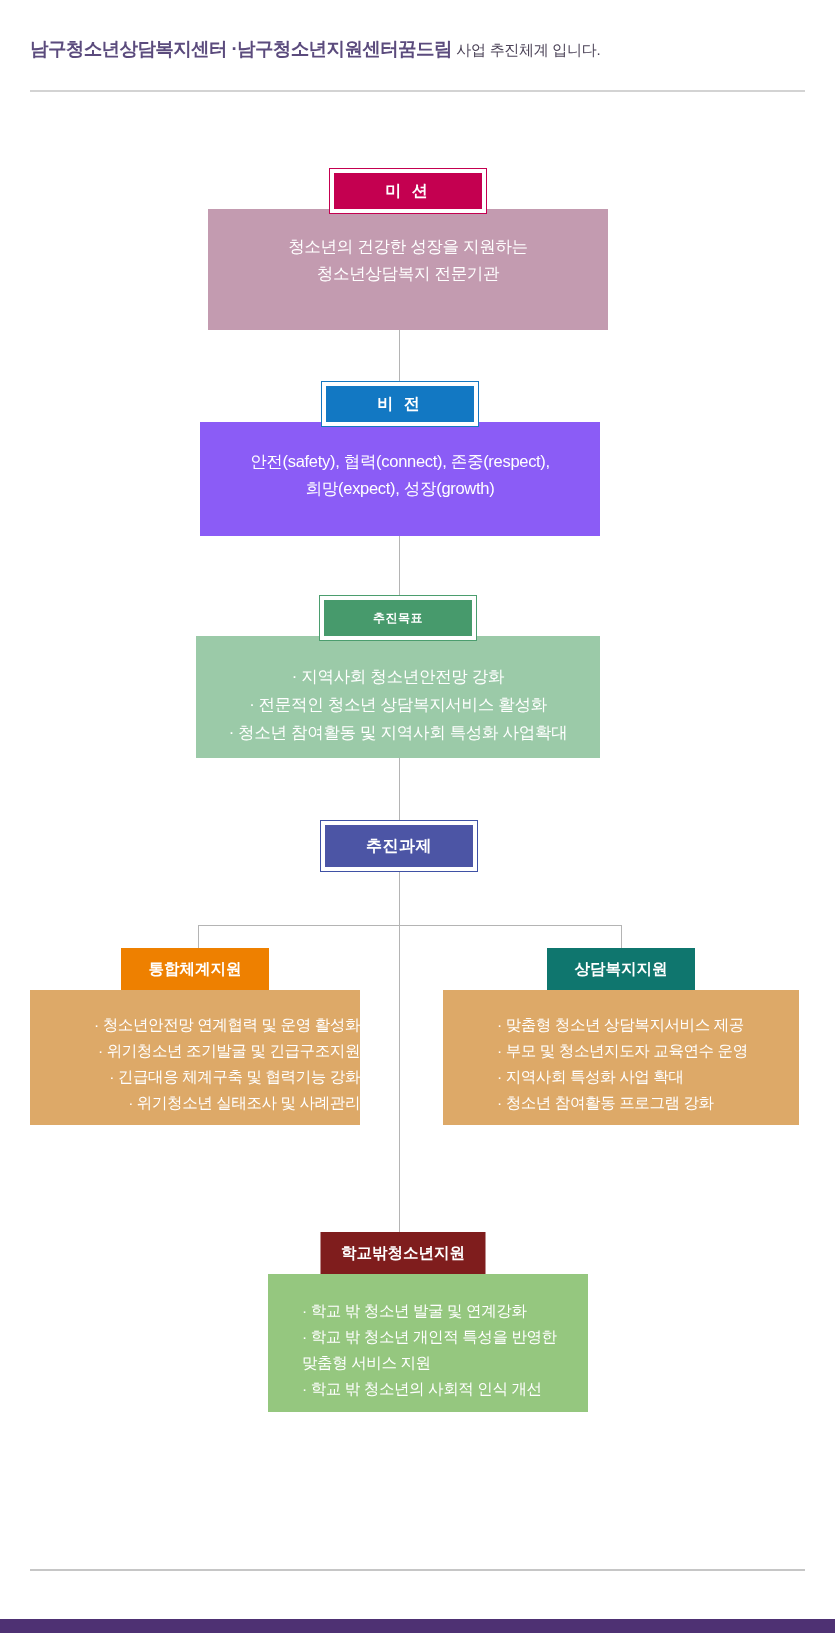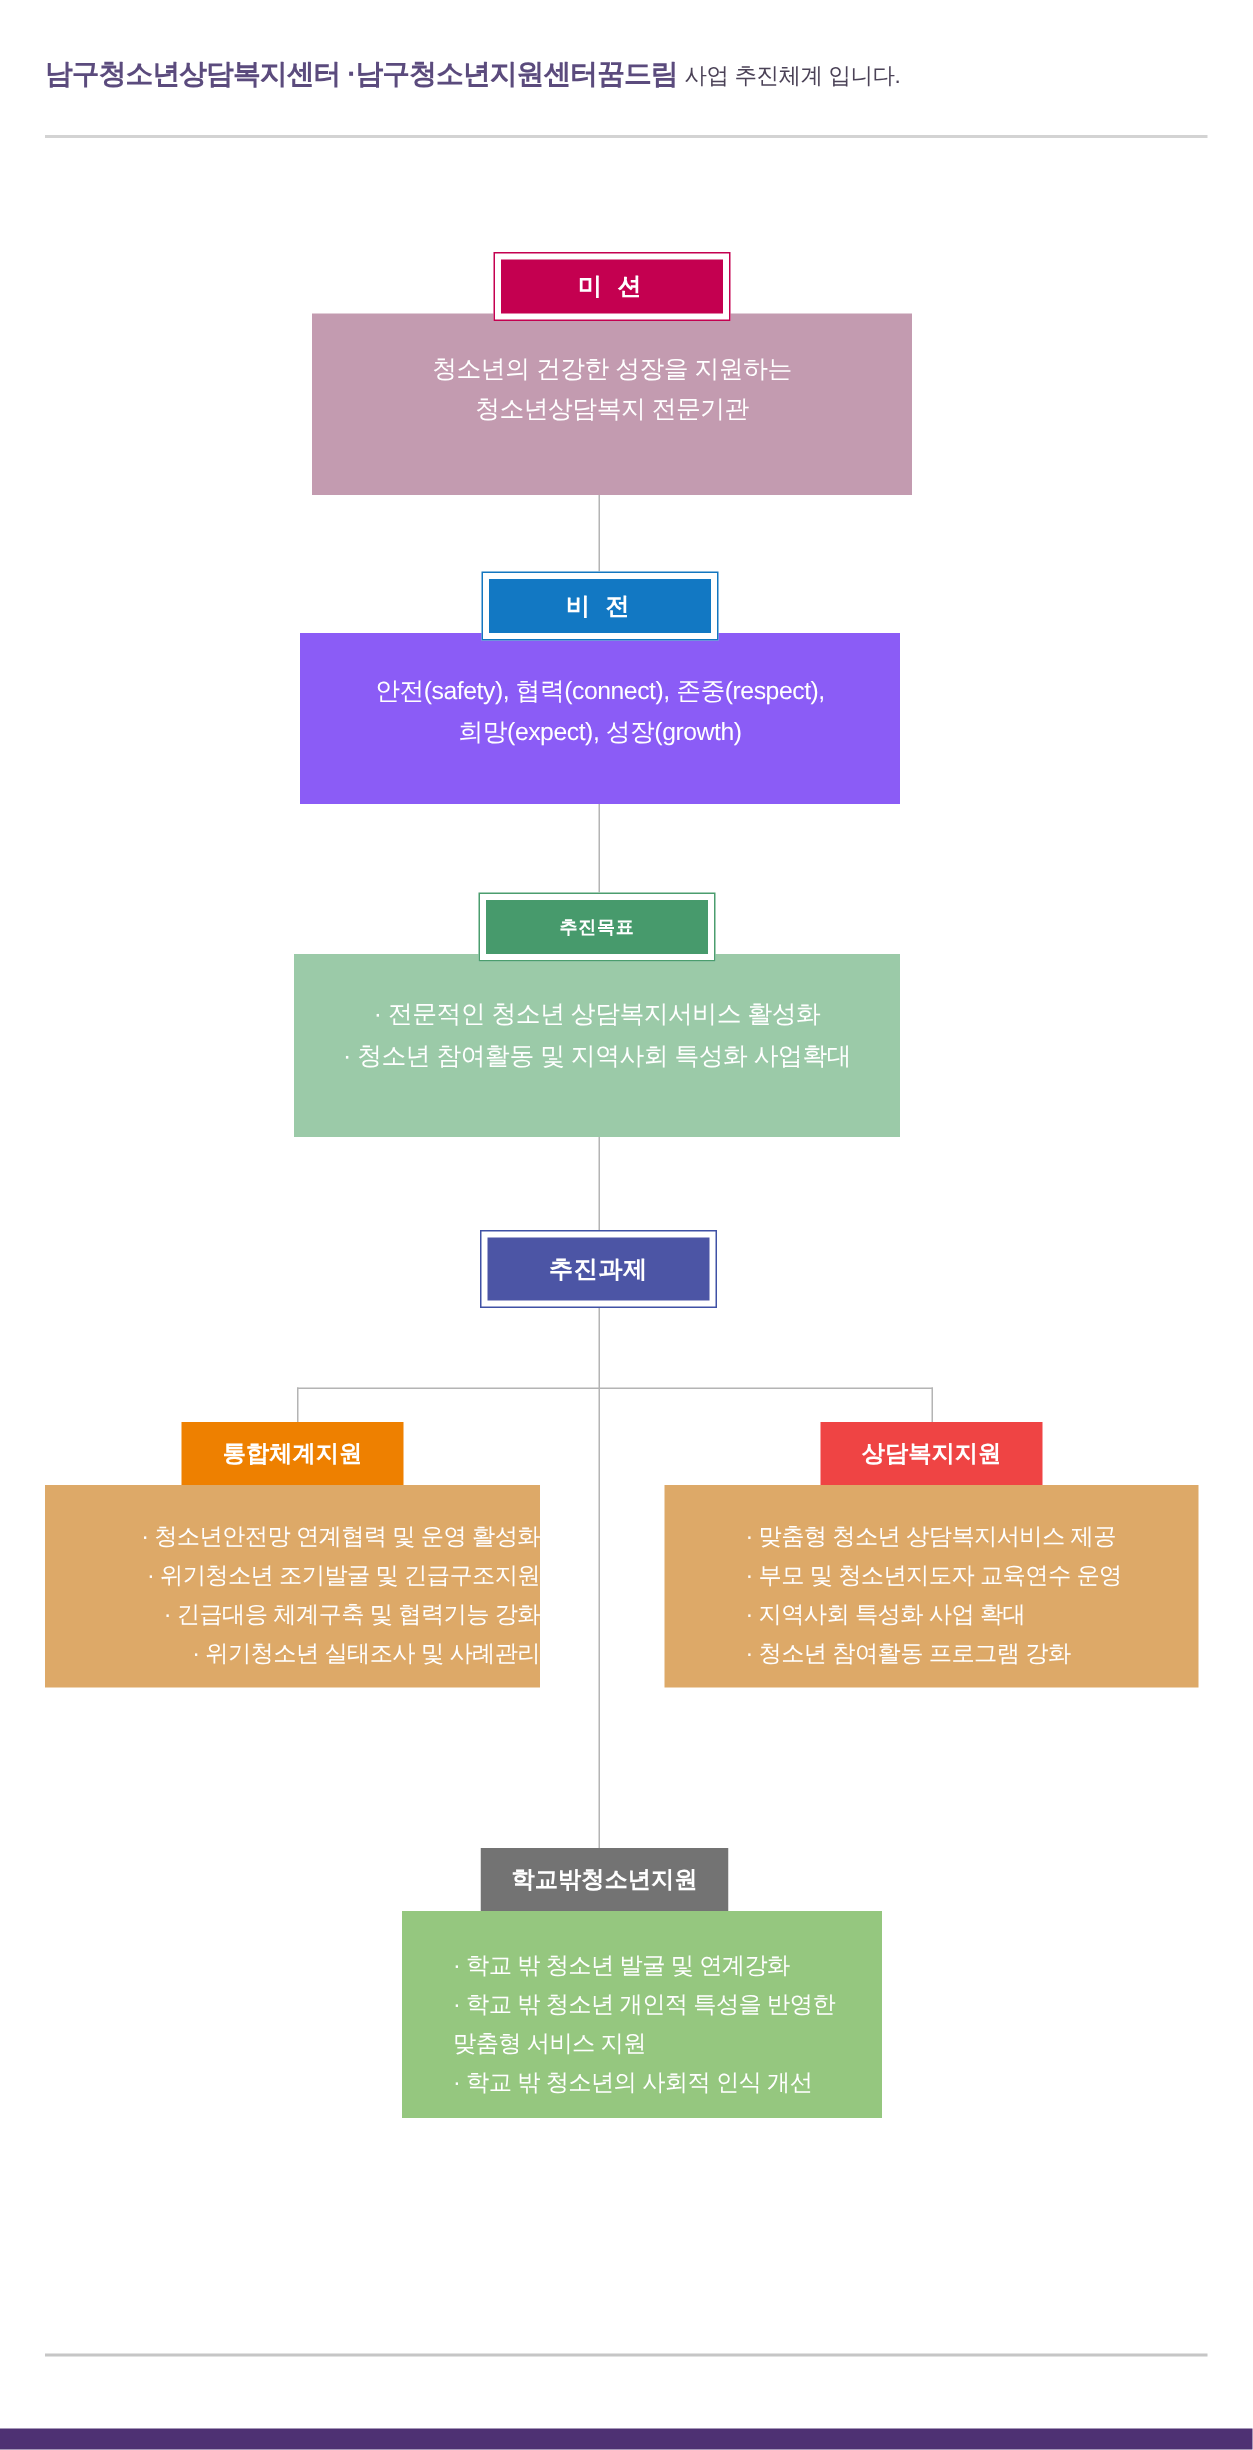--- a/index.html
+++ b/index.html
@@ -140,31 +140,31 @@
   #branch-left .badge-inner { background: #ee8000; font-size: 15.5px; letter-spacing: 0; }
   #branch-left .block-body {
     top: 42px; height: 135px; background: #dda968;
     align-items: flex-end; padding-left: 44px; padding-top: 22px;
     justify-content: flex-start;
   }
 
   
   #branch-right { left: 443px; top: 948px; width: 356px; height: 177px; }
   #branch-right .badge { width: 148px; height: 42px; padding: 0; background: #ee8000; }
-  #branch-right .badge-inner { background: #ef4444; font-size: 15.5px; letter-spacing: 0; }
+  #branch-right .badge-inner { background: #0f766e; font-size: 15.5px; letter-spacing: 0; }
   #branch-right .block-body {
     top: 42px; height: 135px; background: #dda968;
     align-items: flex-start; padding-left: 54px; padding-top: 22px;
     justify-content: flex-start;
   }
 
   
   #school { left: 243px; top: 1232px; width: 320px; height: 180px; }
   #school .badge { width: 165px; height: 42px; padding: 0; background: #4aad23; }
-  #school .badge-inner { background: #737373; font-size: 15.5px; letter-spacing: 0; }
+  #school .badge-inner { background: #7f1d1d; font-size: 15.5px; letter-spacing: 0; }
   #school .block-body {
     top: 42px; height: 138px; background: #95c77f;
     align-items: flex-start; padding-left: 34px; padding-top: 24px;
     justify-content: flex-start;
     margin-left: 25px;
   }
 
   .bullet-line {
     font-size: 15.5px;
     line-height: 26px;
@@ -237,20 +237,21 @@
       <div class="center-line">안전(safety), 협력(connect), 존중(respect),</div>
       <div class="center-line">희망(expect), 성장(growth)</div>
     </div>
   </div>
 
   <div class="block" id="goals">
     <div class="badge">
       <div class="badge-inner">추진목표</div>
     </div>
     <div class="block-body">
+      <div class="center-line">· 지역사회 청소년안전망 강화</div>
       <div class="center-line">· 전문적인 청소년 상담복지서비스 활성화</div>
       <div class="center-line">· 청소년 참여활동 및 지역사회 특성화 사업확대</div>
     </div>
   </div>
 
   <div class="block" id="tasks">
     <div class="badge">
       <div class="badge-inner">추진과제</div>
     </div>
   </div>

